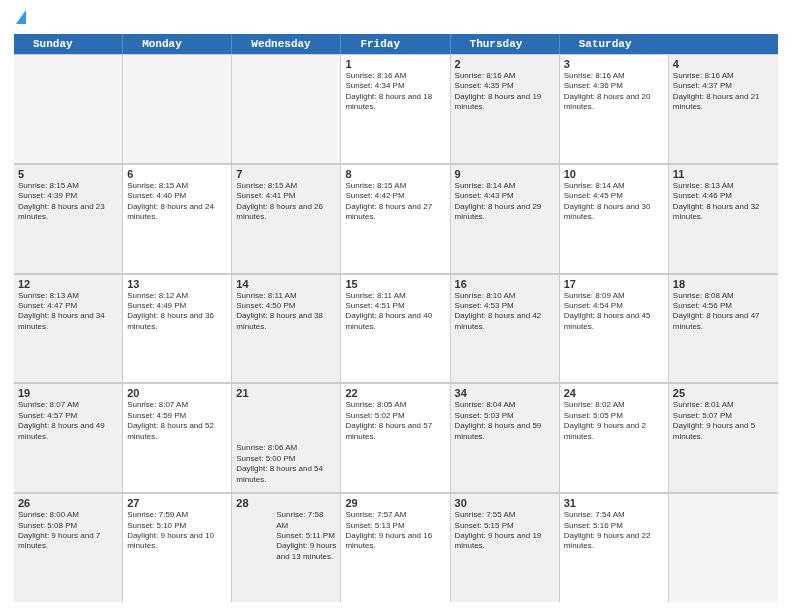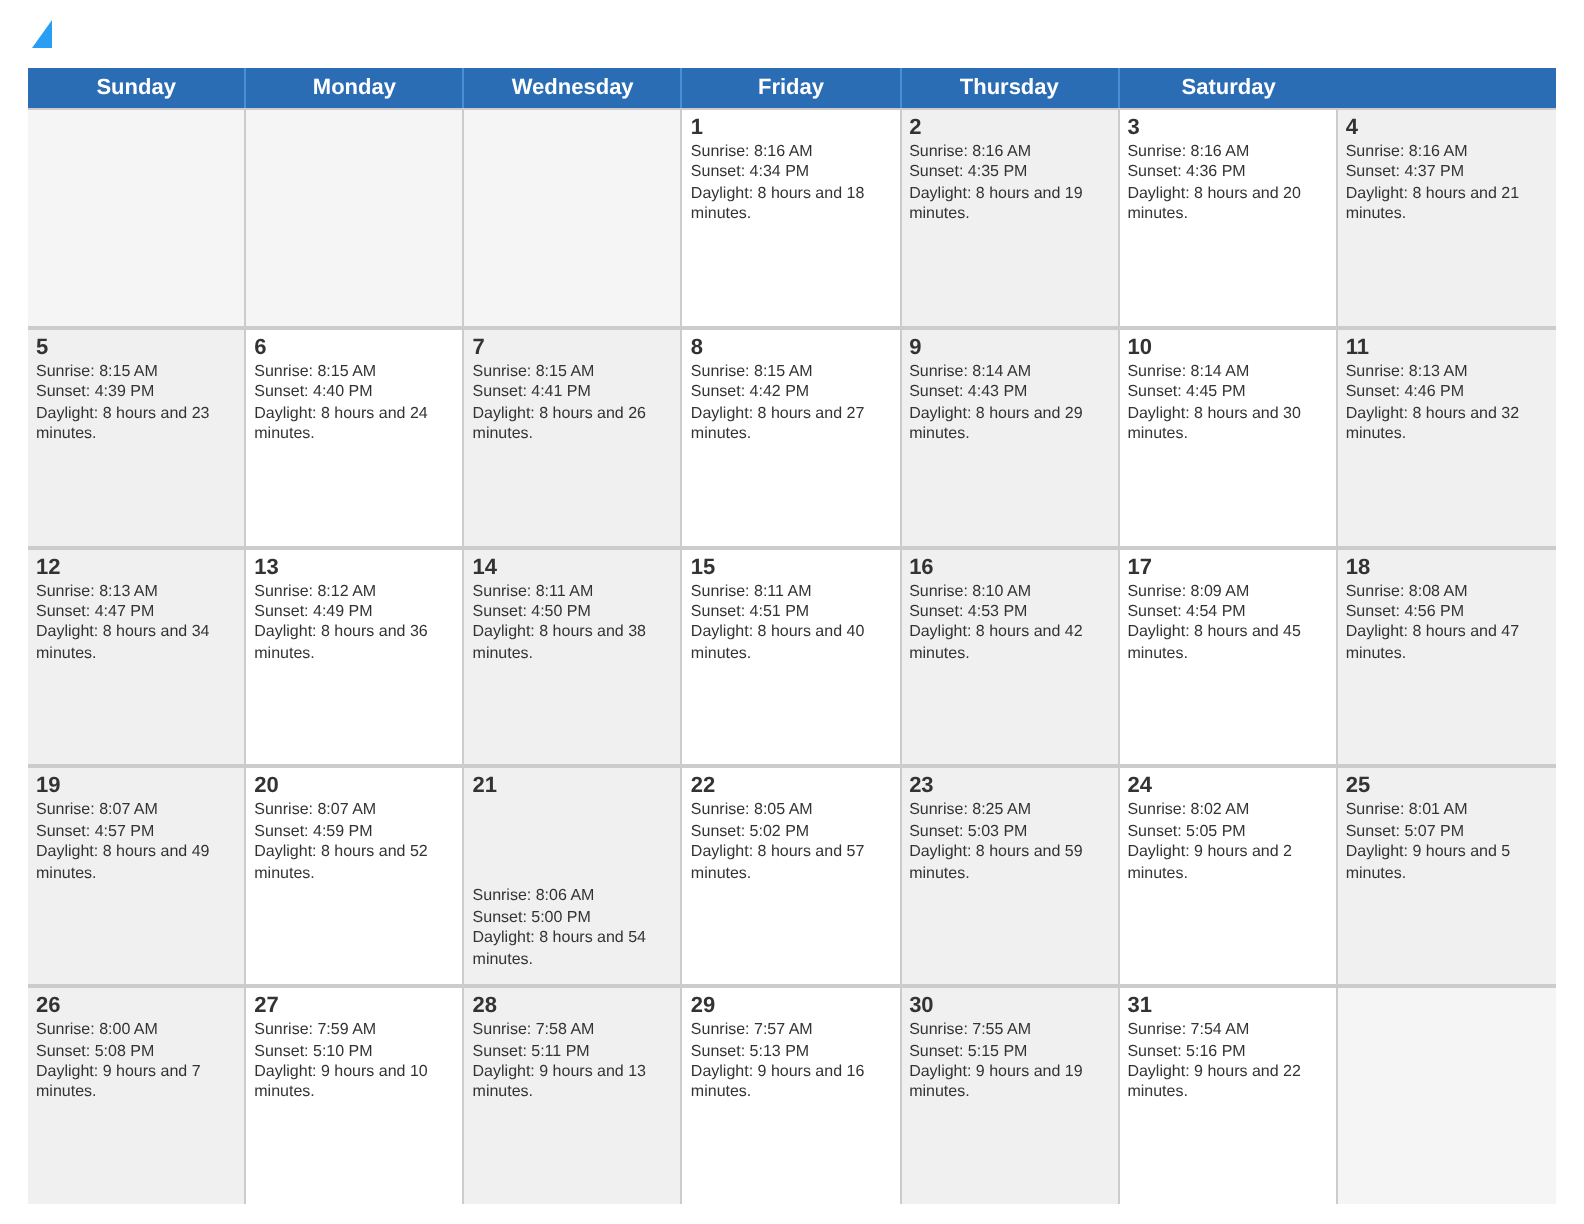--- a/index.html
+++ b/index.html
@@ -72,23 +72,24 @@
     }
     .cal-header {
       display: grid;
       grid-template-columns: repeat(7, 1fr);
       background: #2a6db5;
     }
     .cal-header-cell {
       color: #fff;
       font-size: 11px;
       font-weight: bold;
-      text-align: center;
-      padding: 4px 0;
+      text-align: left;
+      padding: 4px 19px;
       border-right: 1px solid #4a8fd5;
+      font-family: Liberation Mono, monospace;
     }
     .cal-header-cell:last-child { border-right: none; }
     .cal-body {
       display: flex;
       flex-direction: column;
       flex: 1;
     }
     .cal-row {
       display: grid;
       grid-template-columns: repeat(7, 1fr);
@@ -285,22 +286,22 @@
 Sunset: 5:00 PM
 Daylight: 8 hours and 54 minutes.</div>
           </div>
           <div class="cal-cell">
             <span class="day-num">22</span>
             <div class="cell-text" style="white-space: pre-line;">Sunrise: 8:05 AM
 Sunset: 5:02 PM
 Daylight: 8 hours and 57 minutes.</div>
           </div>
           <div class="cal-cell shaded">
-            <span class="day-num">23</span>
-            <div class="cell-text" style="white-space: pre-line;">Sunrise: 8:25 AM
+            <span class="day-num">34</span>
+            <div class="cell-text" style="white-space: pre-line;">Sunrise: 8:04 AM
 Sunset: 5:03 PM
 Daylight: 8 hours and 59 minutes.</div>
           </div>
           <div class="cal-cell">
             <span class="day-num">24</span>
             <div class="cell-text" style="white-space: pre-line;">Sunrise: 8:02 AM
 Sunset: 5:05 PM
 Daylight: 9 hours and 2 minutes.</div>
           </div>
           <div class="cal-cell shaded">
@@ -318,21 +319,21 @@
 Daylight: 9 hours and 7 minutes.</div>
           </div>
           <div class="cal-cell">
             <span class="day-num">27</span>
             <div class="cell-text" style="white-space: pre-line;">Sunrise: 7:59 AM
 Sunset: 5:10 PM
 Daylight: 9 hours and 10 minutes.</div>
           </div>
           <div class="cal-cell shaded">
             <span class="day-num">28</span>
-            <div class="cell-text" style="white-space: pre-line;">Sunrise: 7:58 AM
+            <div class="cell-text" style="white-space: pre-line; margin-left: 40px;">Sunrise: 7:58 AM
 Sunset: 5:11 PM
 Daylight: 9 hours and 13 minutes.</div>
           </div>
           <div class="cal-cell">
             <span class="day-num">29</span>
             <div class="cell-text" style="white-space: pre-line;">Sunrise: 7:57 AM
 Sunset: 5:13 PM
 Daylight: 9 hours and 16 minutes.</div>
           </div>
           <div class="cal-cell shaded">

